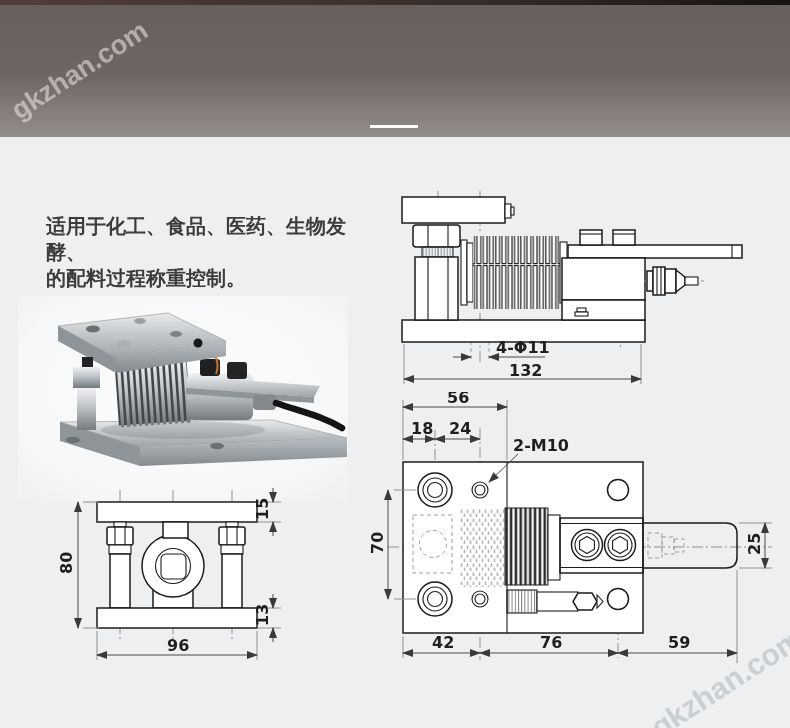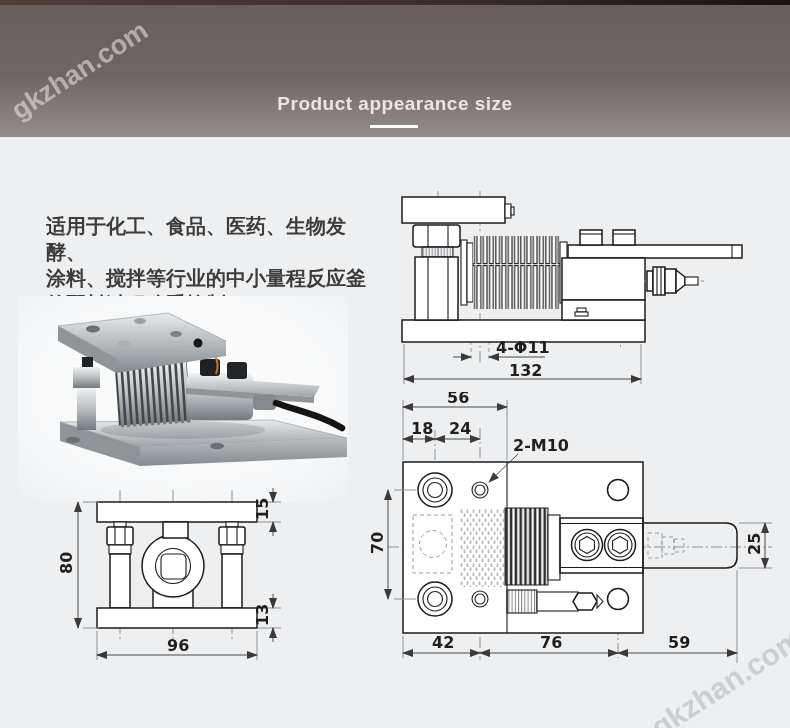--- a/index.html
+++ b/index.html
@@ -44,28 +44,26 @@
   .ext{fill:none;stroke:#8f9296;stroke-width:1;}
   .dtx{fill:#1f1f1f;font-family:"DejaVu Sans",sans-serif;font-size:16px;font-weight:600;}
 </style>
 </head>
 <body>
 
 <div class="page">
 
   <div class="banner">
     <div class="banner-strip"></div>
-    <div class="subtitle">Product appearance size</div>
     <div class="divider"></div>
     <div class="wm wm-tl">gkzhan.com</div>
   </div>
 
   <div class="desc">
     <div>适用于化工、食品、医药、生物发酵、</div>
-    <div>涂料、搅拌等行业的中小量程反应釜</div>
     <div>的配料过程称重控制。</div>
   </div>
 
   <svg class="ph" width="330" height="206" viewBox="0 0 330 206">
     <defs>
       <radialGradient id="pbg" cx="50%" cy="45%" r="75%">
         <stop offset="0%" stop-color="#fdfdfd"></stop>
           <stop offset="70%" stop-color="#f6f7f8"></stop>
         <stop offset="100%" stop-color="#edeff1"></stop>
       </radialGradient>

